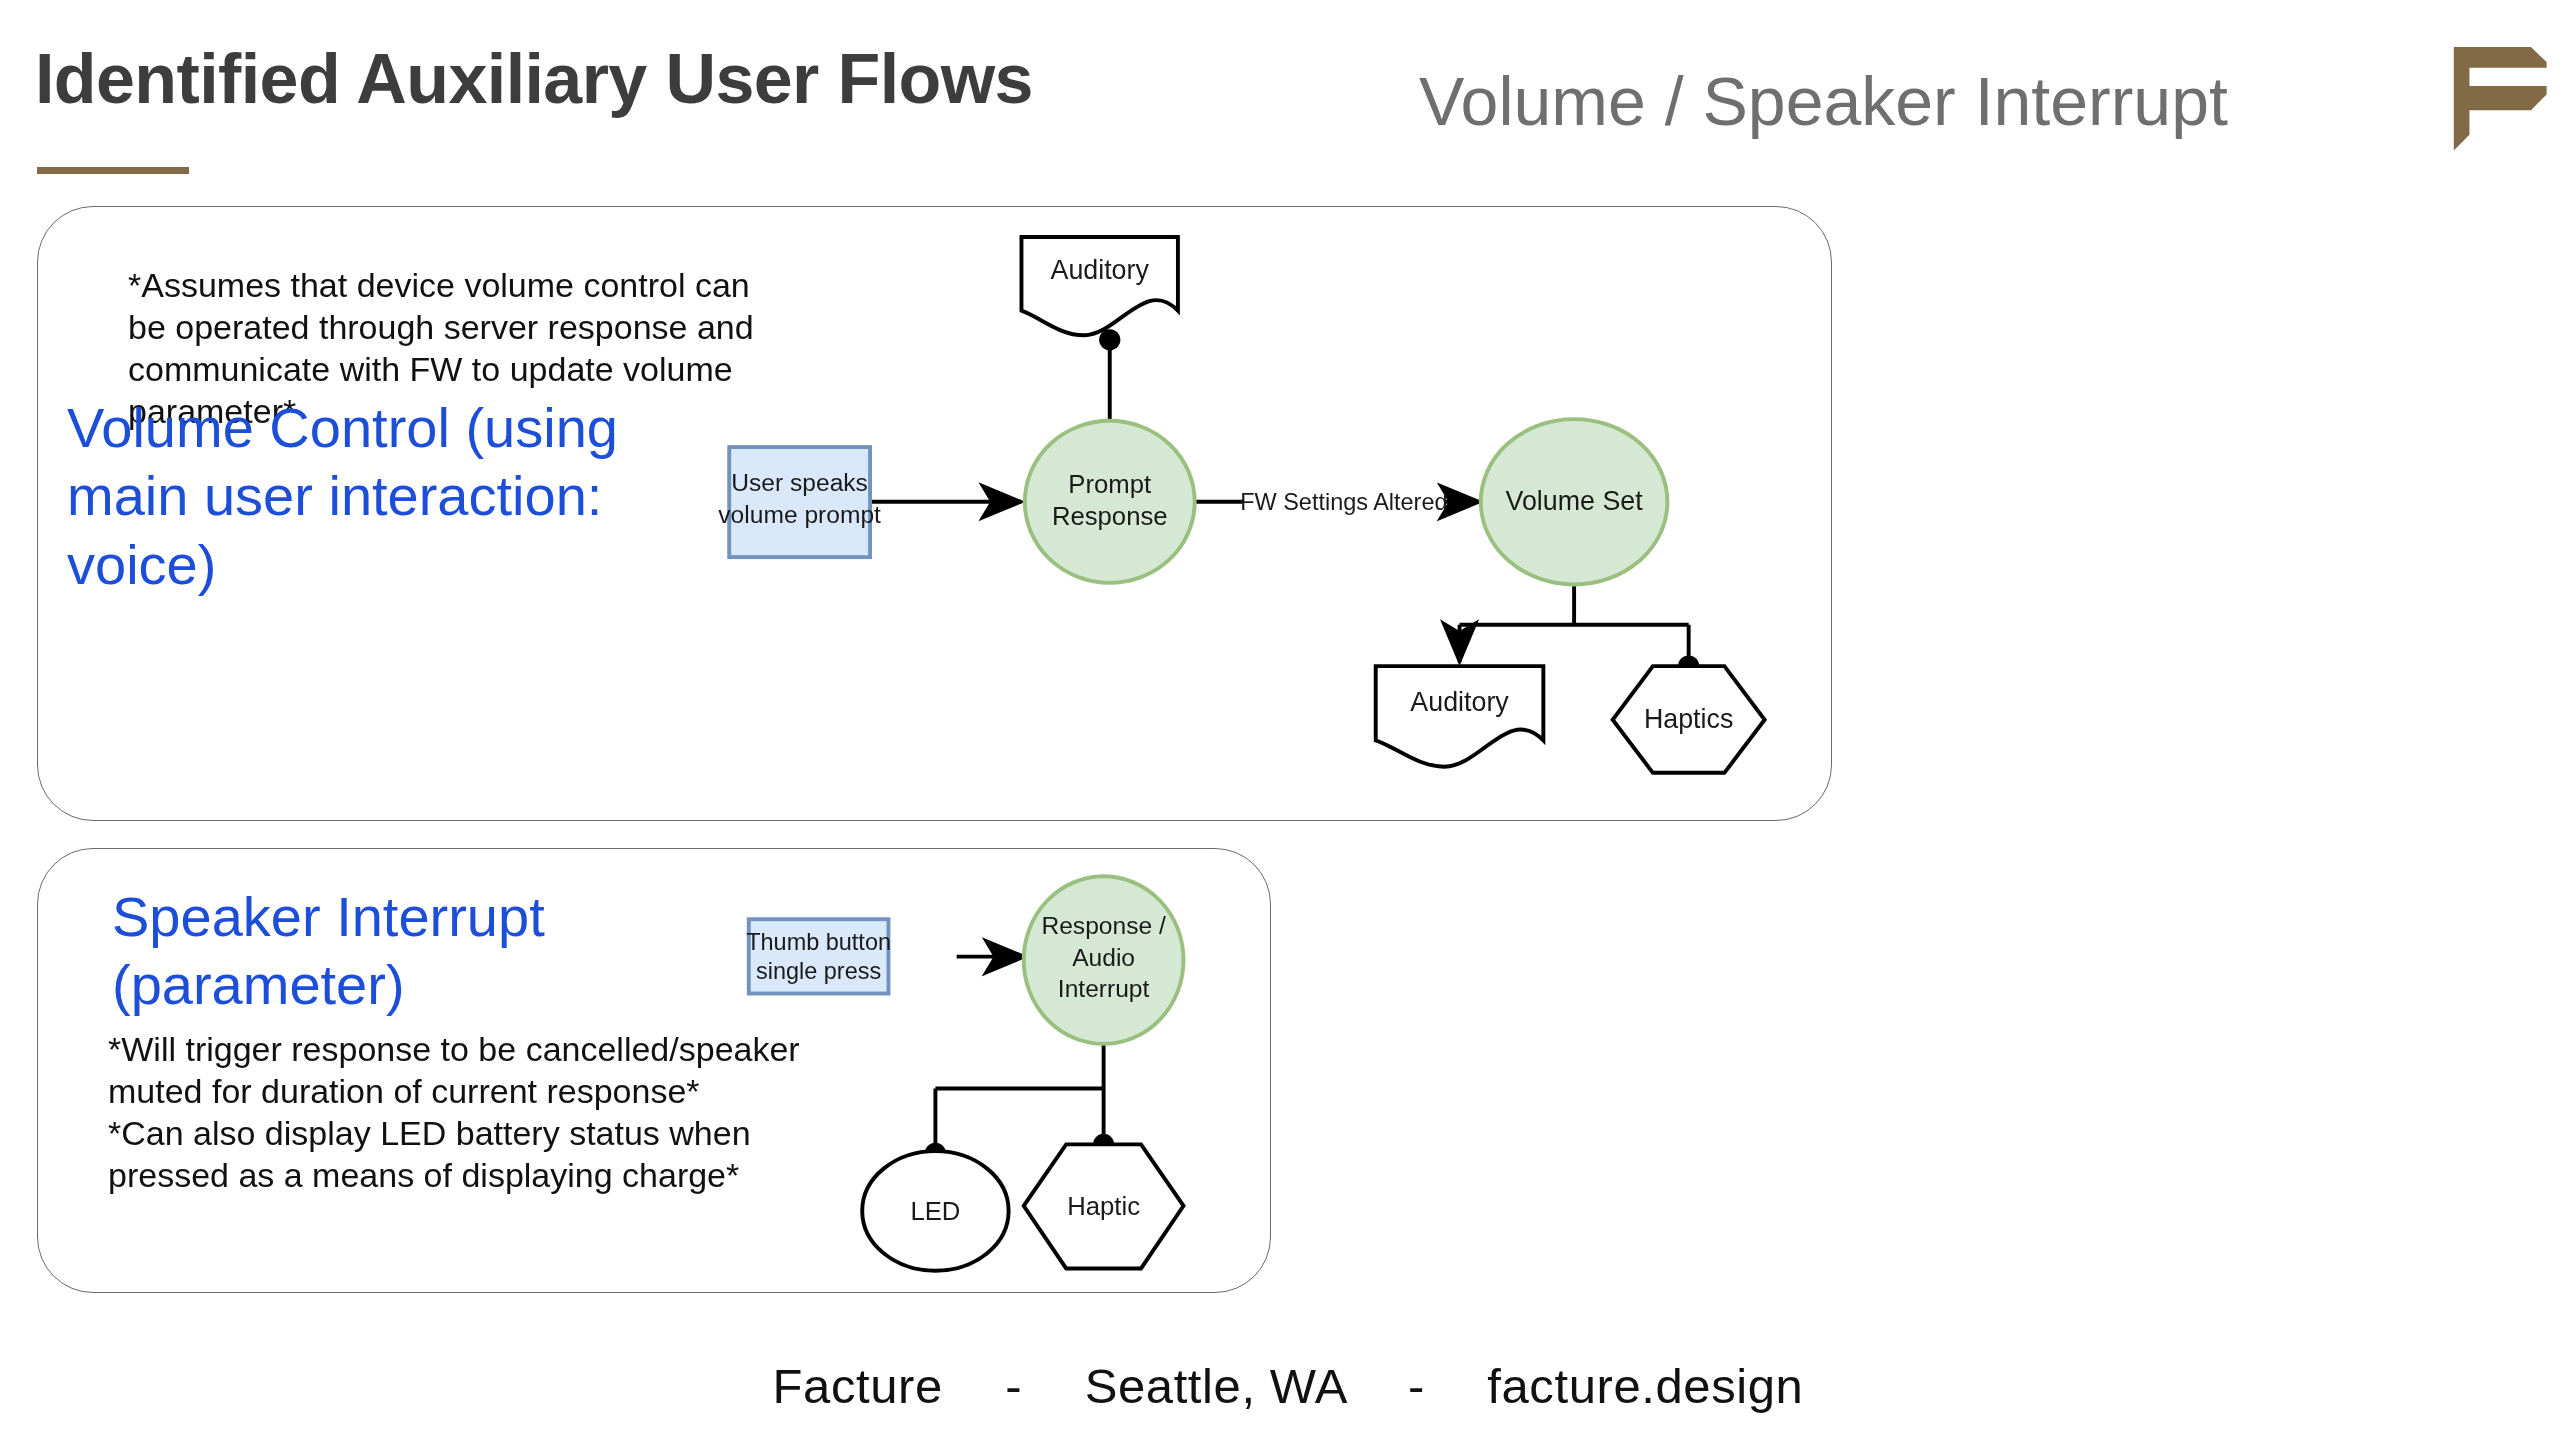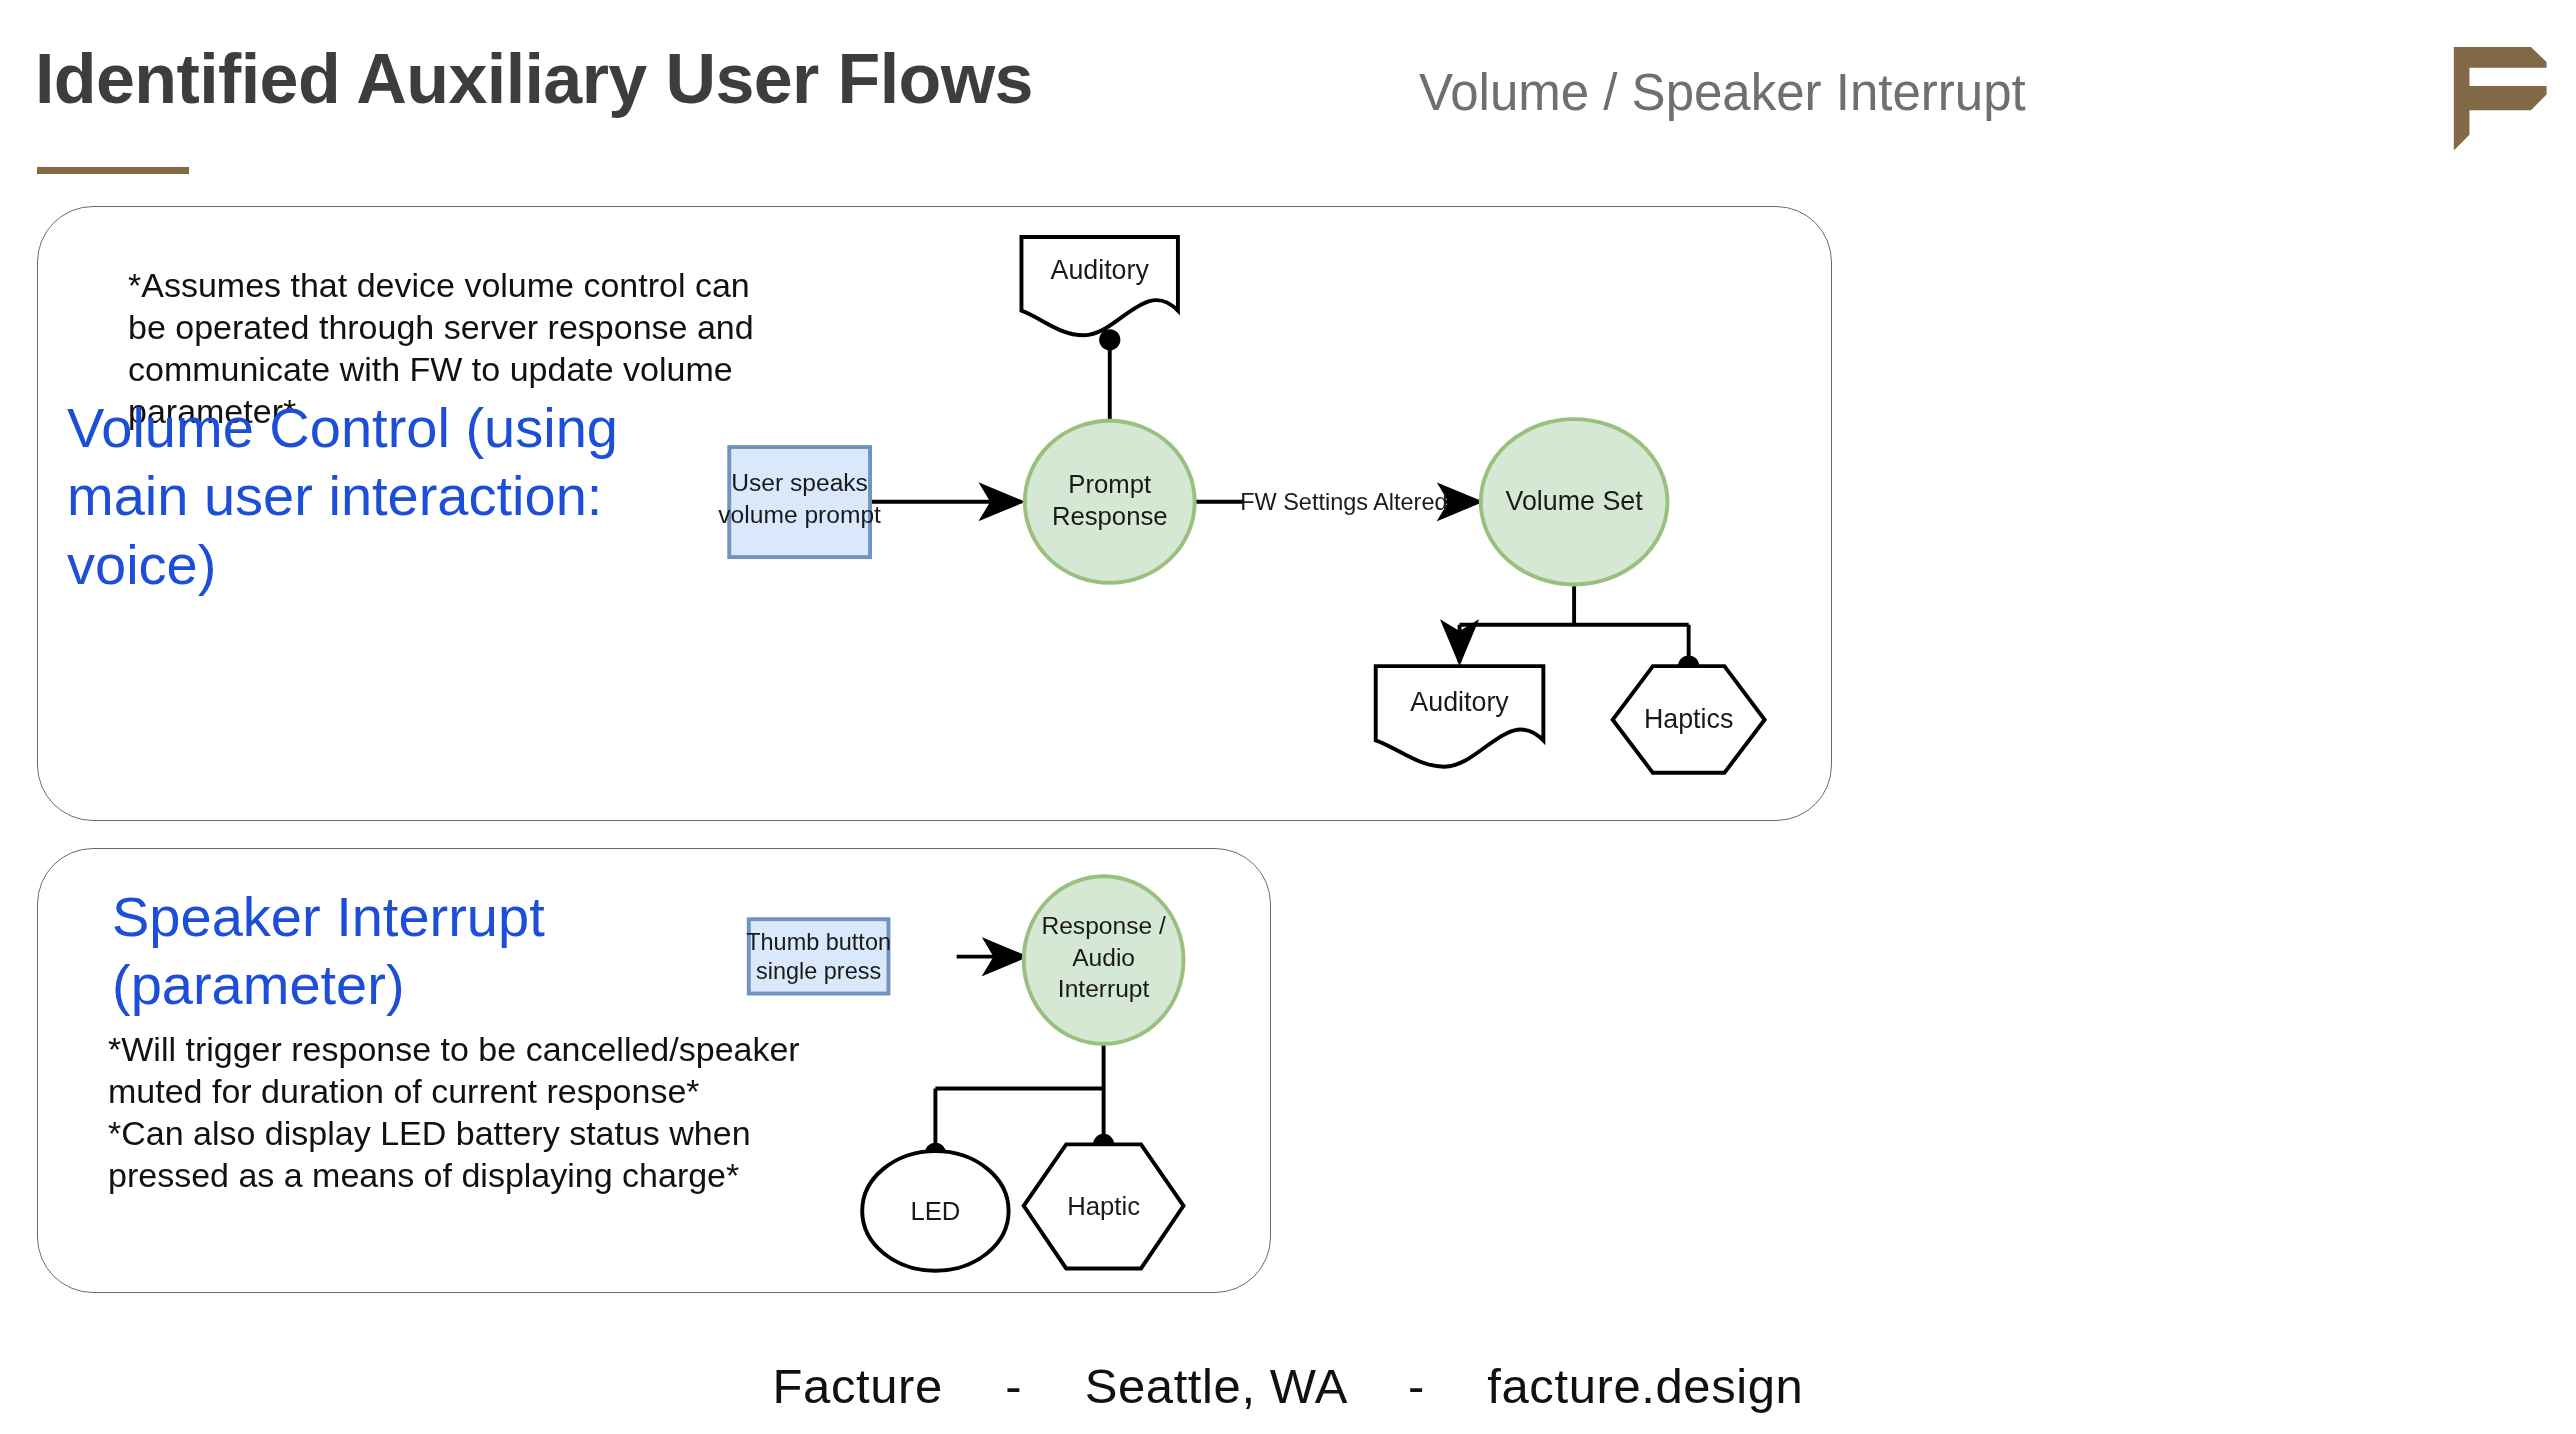--- a/index.html
+++ b/index.html
@@ -3,21 +3,21 @@
 <meta charset="utf-8">
 <style>
   html,body{margin:0;padding:0;background:#ffffff;}
   body{width:2576px;height:1435px;position:relative;overflow:hidden;
        font-family:"Liberation Sans",sans-serif;color:#000;}
 
   
   #header{position:absolute;left:0;top:16px;width:2576px;height:184px;}
   #page-title{position:absolute;left:35px;top:28px;font-size:70px;font-weight:bold;
               color:#3d3d3d;letter-spacing:-0.6px;white-space:nowrap;line-height:1;}
-  #page-subtitle{position:absolute;left:1419px;top:51px;font-size:51px;font-weight:normal;
+  #page-subtitle{position:absolute;left:1419px;top:51px;font-size:68px;font-weight:normal;
                  color:#6f6f6f;white-space:nowrap;line-height:1;}
   #title-accent{position:absolute;left:37px;top:151px;width:152px;height:7.3px;background:#836a47;}
   #brand-logo{position:absolute;left:2447px;top:17px;width:112px;height:123px;}
 
   
   .card{position:absolute;border:1.7px solid #6b6b6b;border-radius:56px;background:#fff;}
   #card-volume{left:37px;top:206px;width:1793px;height:613px;}
   #card-speaker{left:37px;top:848px;width:1232px;height:443px;}
 
   

